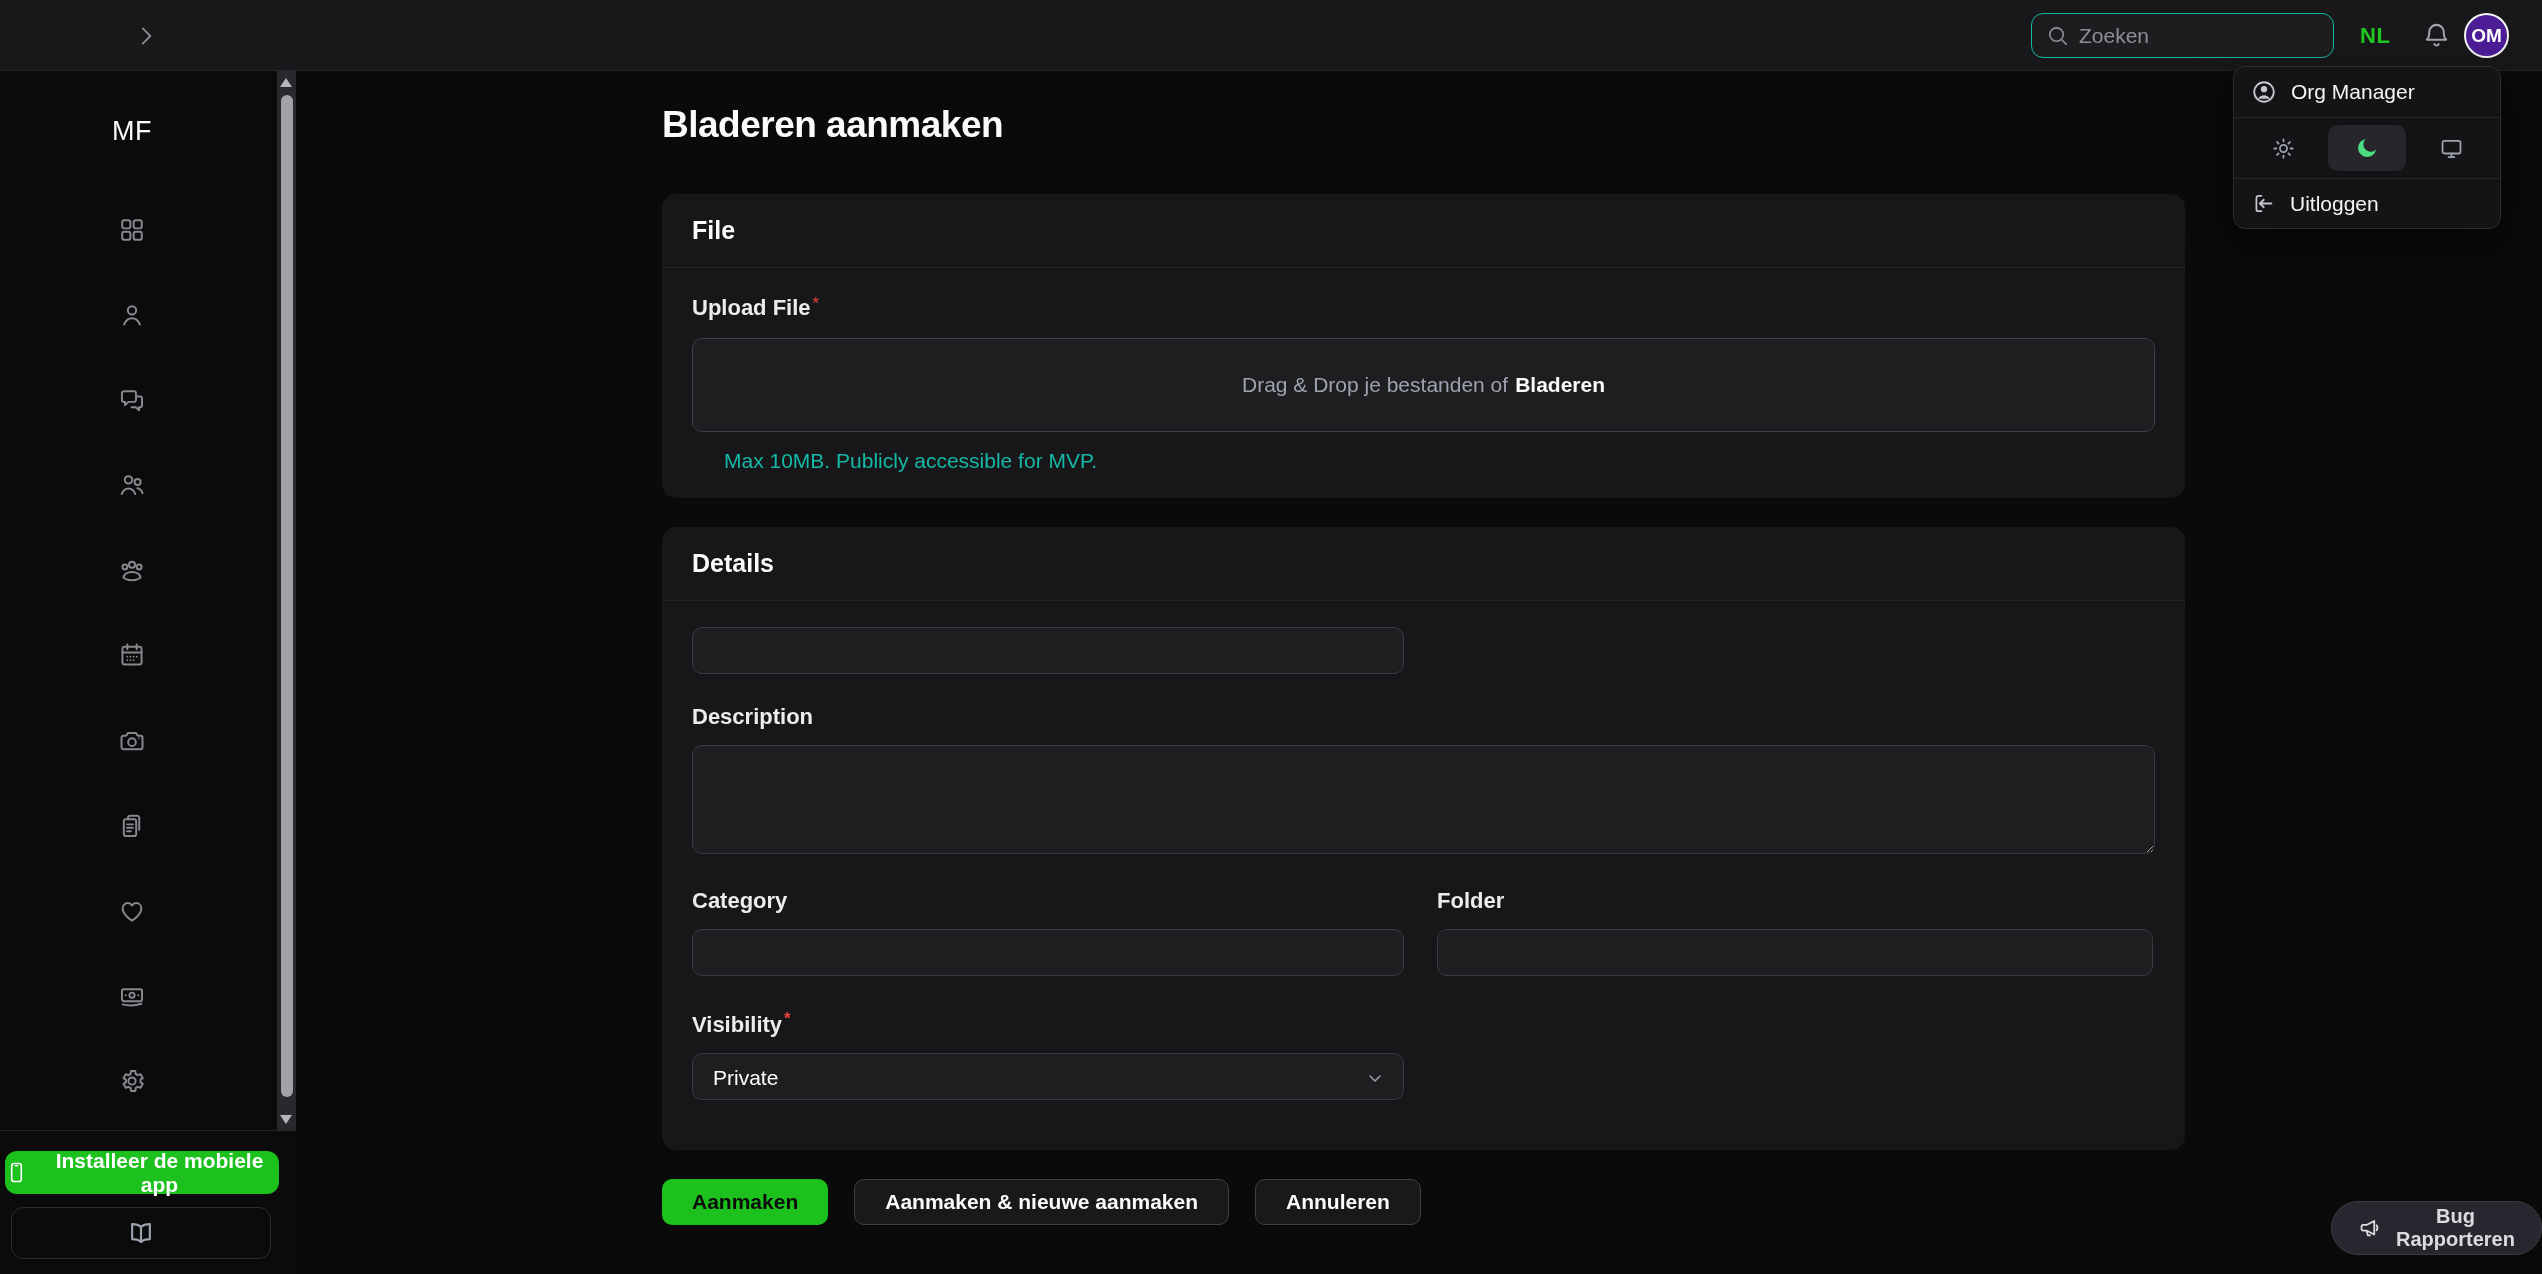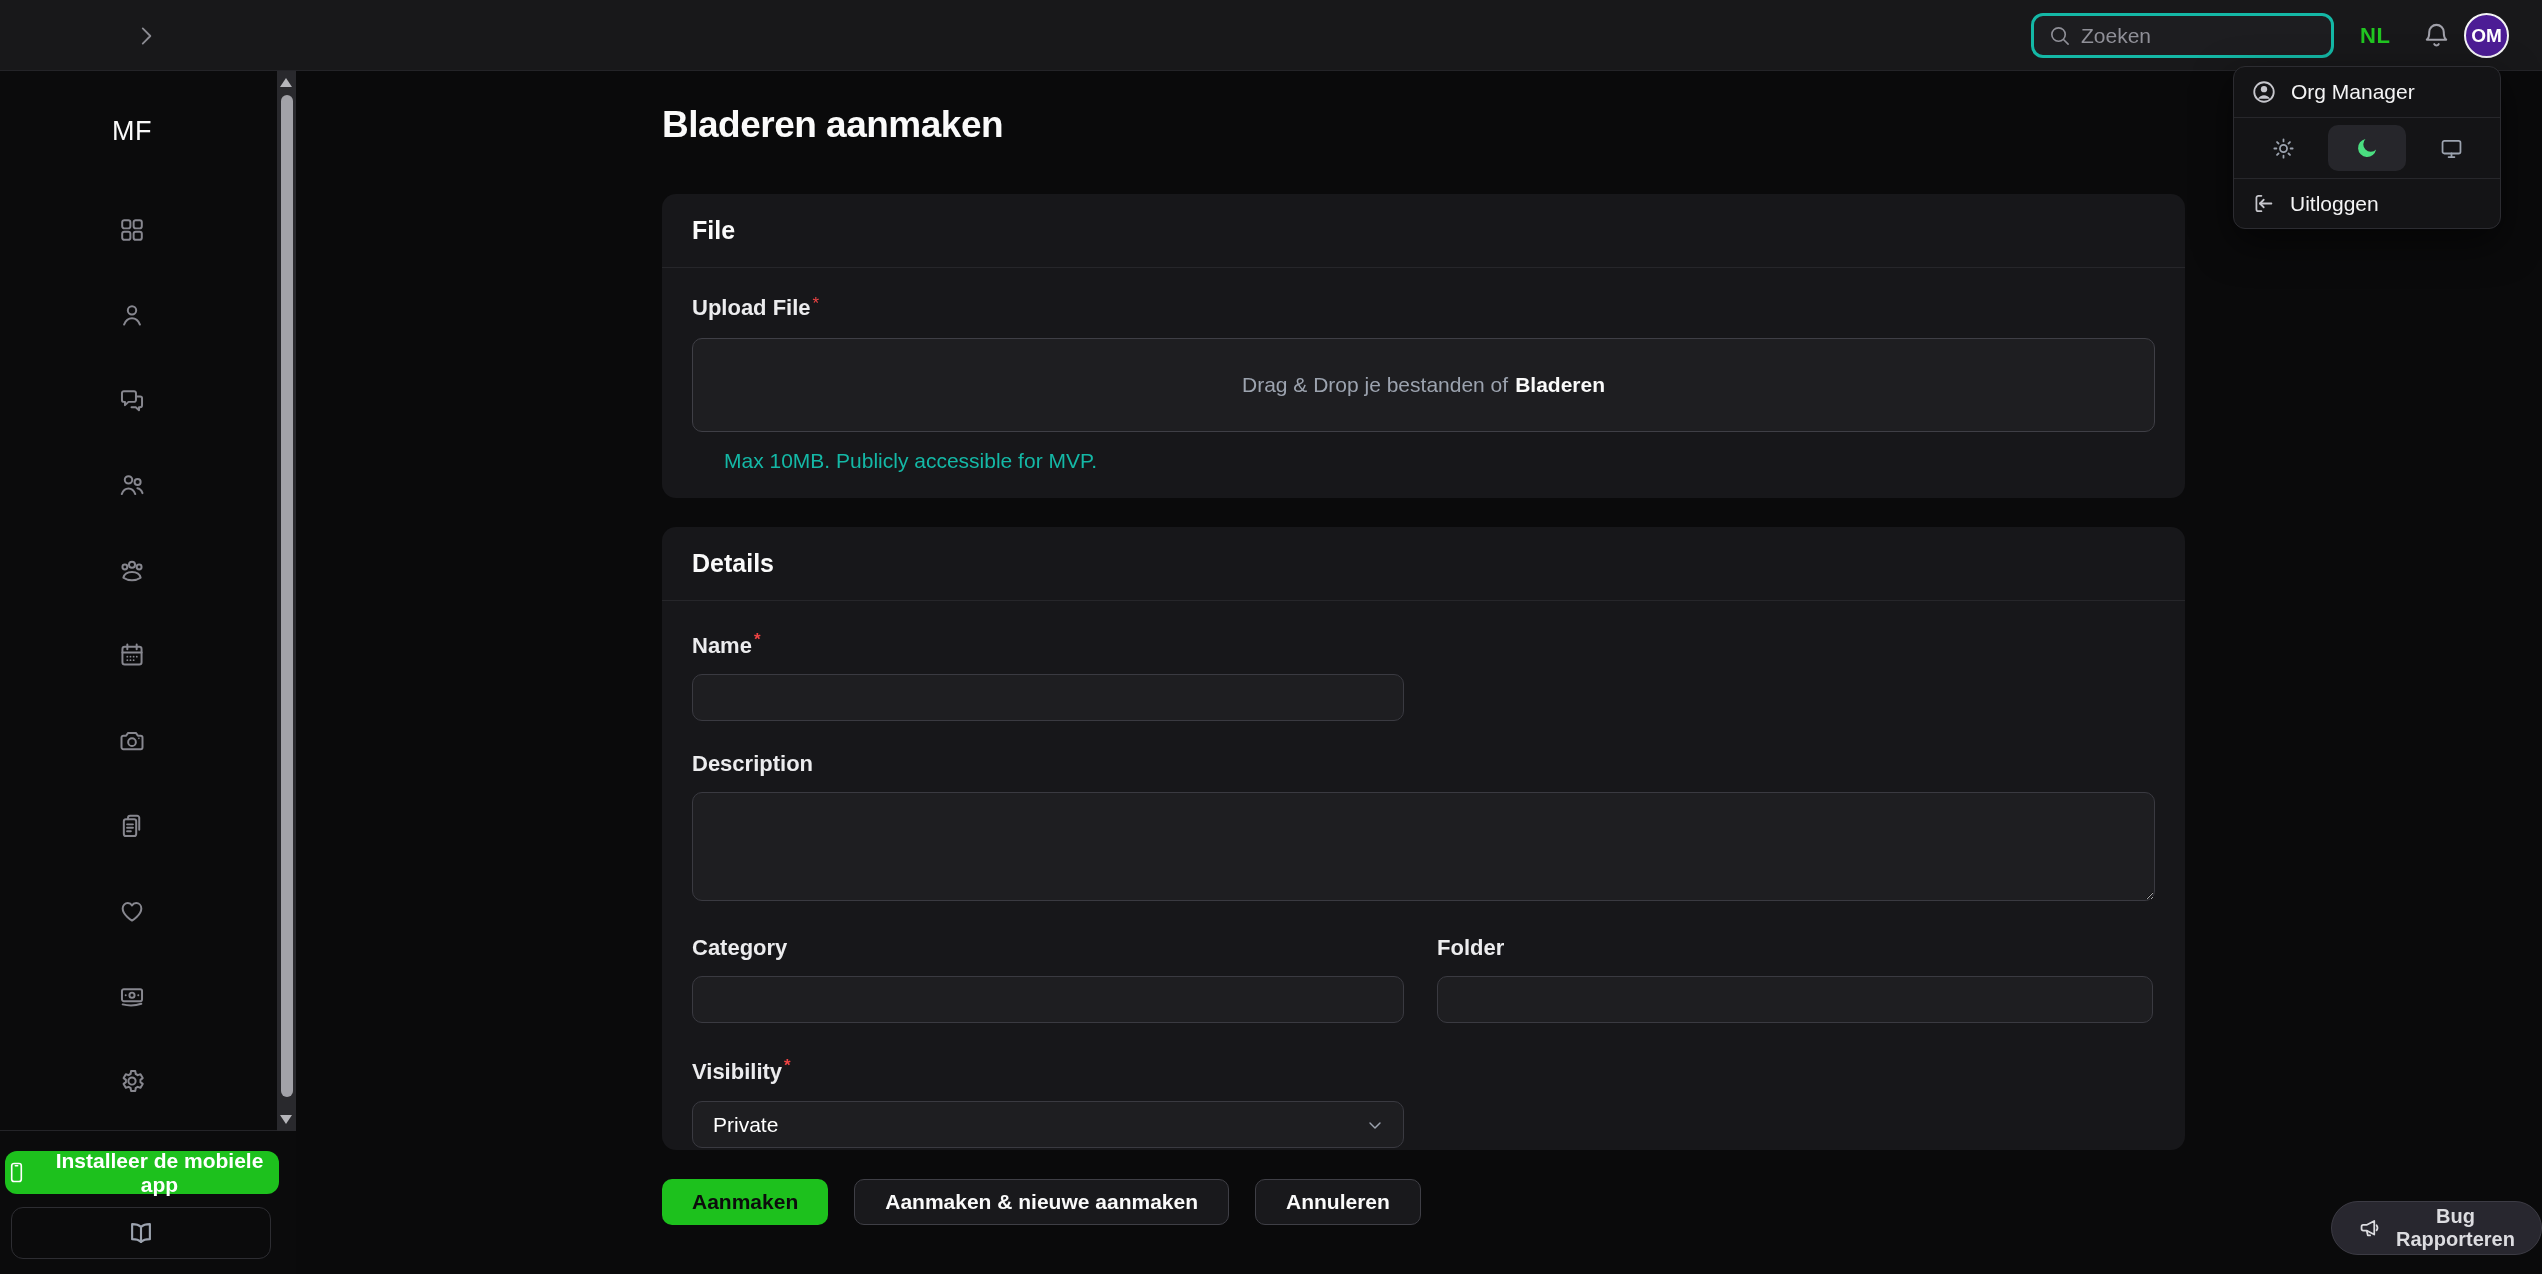--- a/index.html
+++ b/index.html
@@ -17,21 +17,21 @@
     position:absolute; left:0; top:0; width:2542px; height:71px;
     background:#18181a; border-bottom:1px solid #242428; z-index:5;
   }
   .collapse-btn {
     position:absolute; left:128px; top:18px; width:36px; height:36px;
     display:flex; align-items:center; justify-content:center;
     color:#8b8b92; background:transparent; border:none; cursor:pointer;
   }
   .searchbox {
     position:absolute; left:2031px; top:13px; width:303px; height:45px;
-    background:#1d1d20; border:3px solid #14b8a6; border-radius:12px;
+    background:#1d1d20; border:1px solid #14b8a6; border-radius:12px;
     display:flex; align-items:center; padding:0 14px; gap:10px;
   }
   .searchbox input {
     flex:1; background:transparent; border:none; outline:none;
     color:#e4e4e7; font-size:21px; font-family:"Liberation Sans",sans-serif;
   }
   .searchbox input::placeholder { color:#8f8f97; }
   .search-ic { color:#8f8f97; }
   .lang {
     position:absolute; left:2360px; top:0; height:71px; display:flex; align-items:center;
@@ -419,21 +419,20 @@
       </div>
       <div class="helper">Max 10MB. Publicly accessible for MVP.</div>
     </div>
   </section>
 
   <section class="card details-card">
     <div class="card-header">Details</div>
     <div class="card-body">
 
       <div class="f-field">
-        <span class="field-label"><span>Name</span><span class="req">*</span></span>
         <input type="text" class="text-input" style="">
       </div>
 
       <div class="f-field">
         <span class="field-label"><span>Description</span></span>
         <textarea class="textarea" style=""></textarea>
       </div>
 
       <div class="f-field two-col">
         <div>

